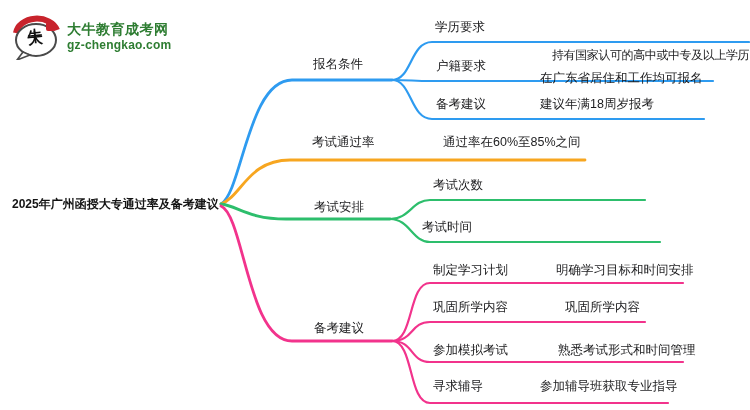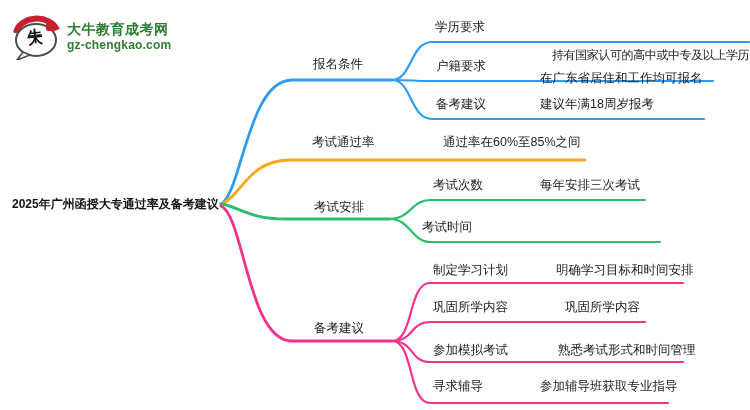--- a/index.html
+++ b/index.html
@@ -83,21 +83,20 @@
   <div class="topic leaf-label" style="left:436px; top:58px;">户籍要求</div>
   <div class="topic leaf-value" style="left:540px; top:58px;margin-top:12px;">在广东省居住和工作均可报名</div>
   <div class="topic leaf-label" style="left:436px; top:96px;">备考建议</div>
   <div class="topic leaf-value" style="left:540px; top:96px;">建议年满18周岁报考</div>
 
   <div class="topic branch-label" style="left:312px; top:134px;">考试通过率</div>
   <div class="topic leaf-value" style="left:443px; top:134px;">通过率在60%至85%之间</div>
 
   <div class="topic branch-label" style="left:314px; top:199px;">考试安排</div>
   <div class="topic leaf-label" style="left:433px; top:177px;">考试次数</div>
-  <div class="topic leaf-value" style="left:540px; top:177px;">每年安排三次考试</div>
   <div class="topic leaf-label" style="left:422px; top:219px;">考试时间</div>
 
   <div class="topic branch-label" style="left:314px; top:320px;">备考建议</div>
   <div class="topic leaf-label" style="left:433px; top:262px;">制定学习计划</div>
   <div class="topic leaf-value" style="left:556px; top:262px;">明确学习目标和时间安排</div>
   <div class="topic leaf-label" style="left:433px; top:299px;">巩固所学内容</div>
   <div class="topic leaf-value" style="left:565px; top:299px;">巩固所学内容</div>
   <div class="topic leaf-label" style="left:433px; top:342px;">参加模拟考试</div>
   <div class="topic leaf-value" style="left:558px; top:342px;">熟悉考试形式和时间管理</div>
   <div class="topic leaf-label" style="left:433px; top:378px;">寻求辅导</div>

